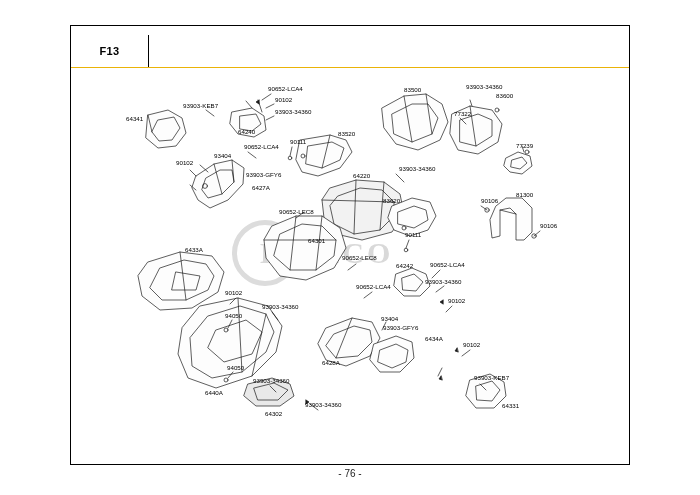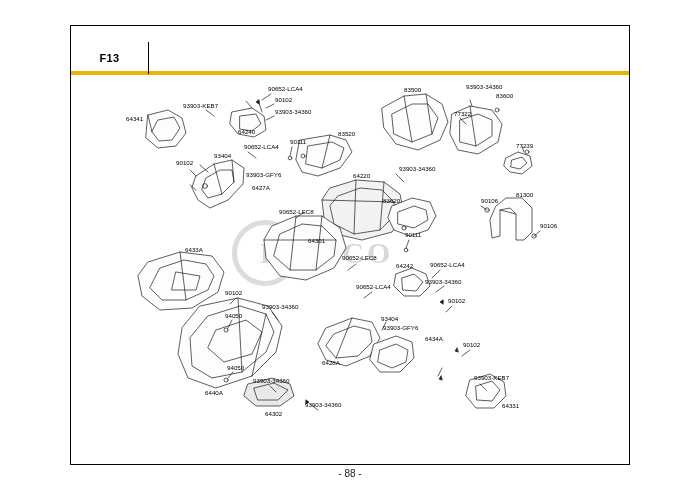--- a/index.html
+++ b/index.html
@@ -24,24 +24,24 @@
     position: absolute;
     left: 70px;
     top: 25px;
     width: 560px;
     height: 440px;
     border: 1px solid #000;
     box-sizing: border-box;
   }
   .hdr-row {
     position: absolute;
-    left: 0; top: 16px;
+    left: 0; top: 9px;
     width: 100%;
     height: 33px;
-    border-bottom: 4px solid #eab308;
+    border-bottom: 1px solid #eab308;
     box-sizing: border-box;
   }
   .hdr-code {
     position: absolute;
     left: 0; top: 0;
     width: 78px;
     height: 32px;
     border-right: 1px solid #000;
     box-sizing: border-box;
     display: flex;
@@ -307,14 +307,14 @@
     <span class="lbl" style="left:322px;top:359px">6428A</span>
     <span class="lbl" style="left:227px;top:364px">94050</span>
     <span class="lbl" style="left:253px;top:377px">93903-34360</span>
     <span class="lbl" style="left:474px;top:374px">93903-KEB7</span>
     <span class="lbl" style="left:205px;top:389px">6440A</span>
     <span class="lbl" style="left:265px;top:410px">64302</span>
     <span class="lbl" style="left:305px;top:401px">93903-34360</span>
     <span class="lbl" style="left:502px;top:402px">64331</span>
   </div>
 
-  <div class="pagenum">- 88 -</div>
+  <div class="pagenum">- 76 -</div>
 </div>
 
 </body></html>

